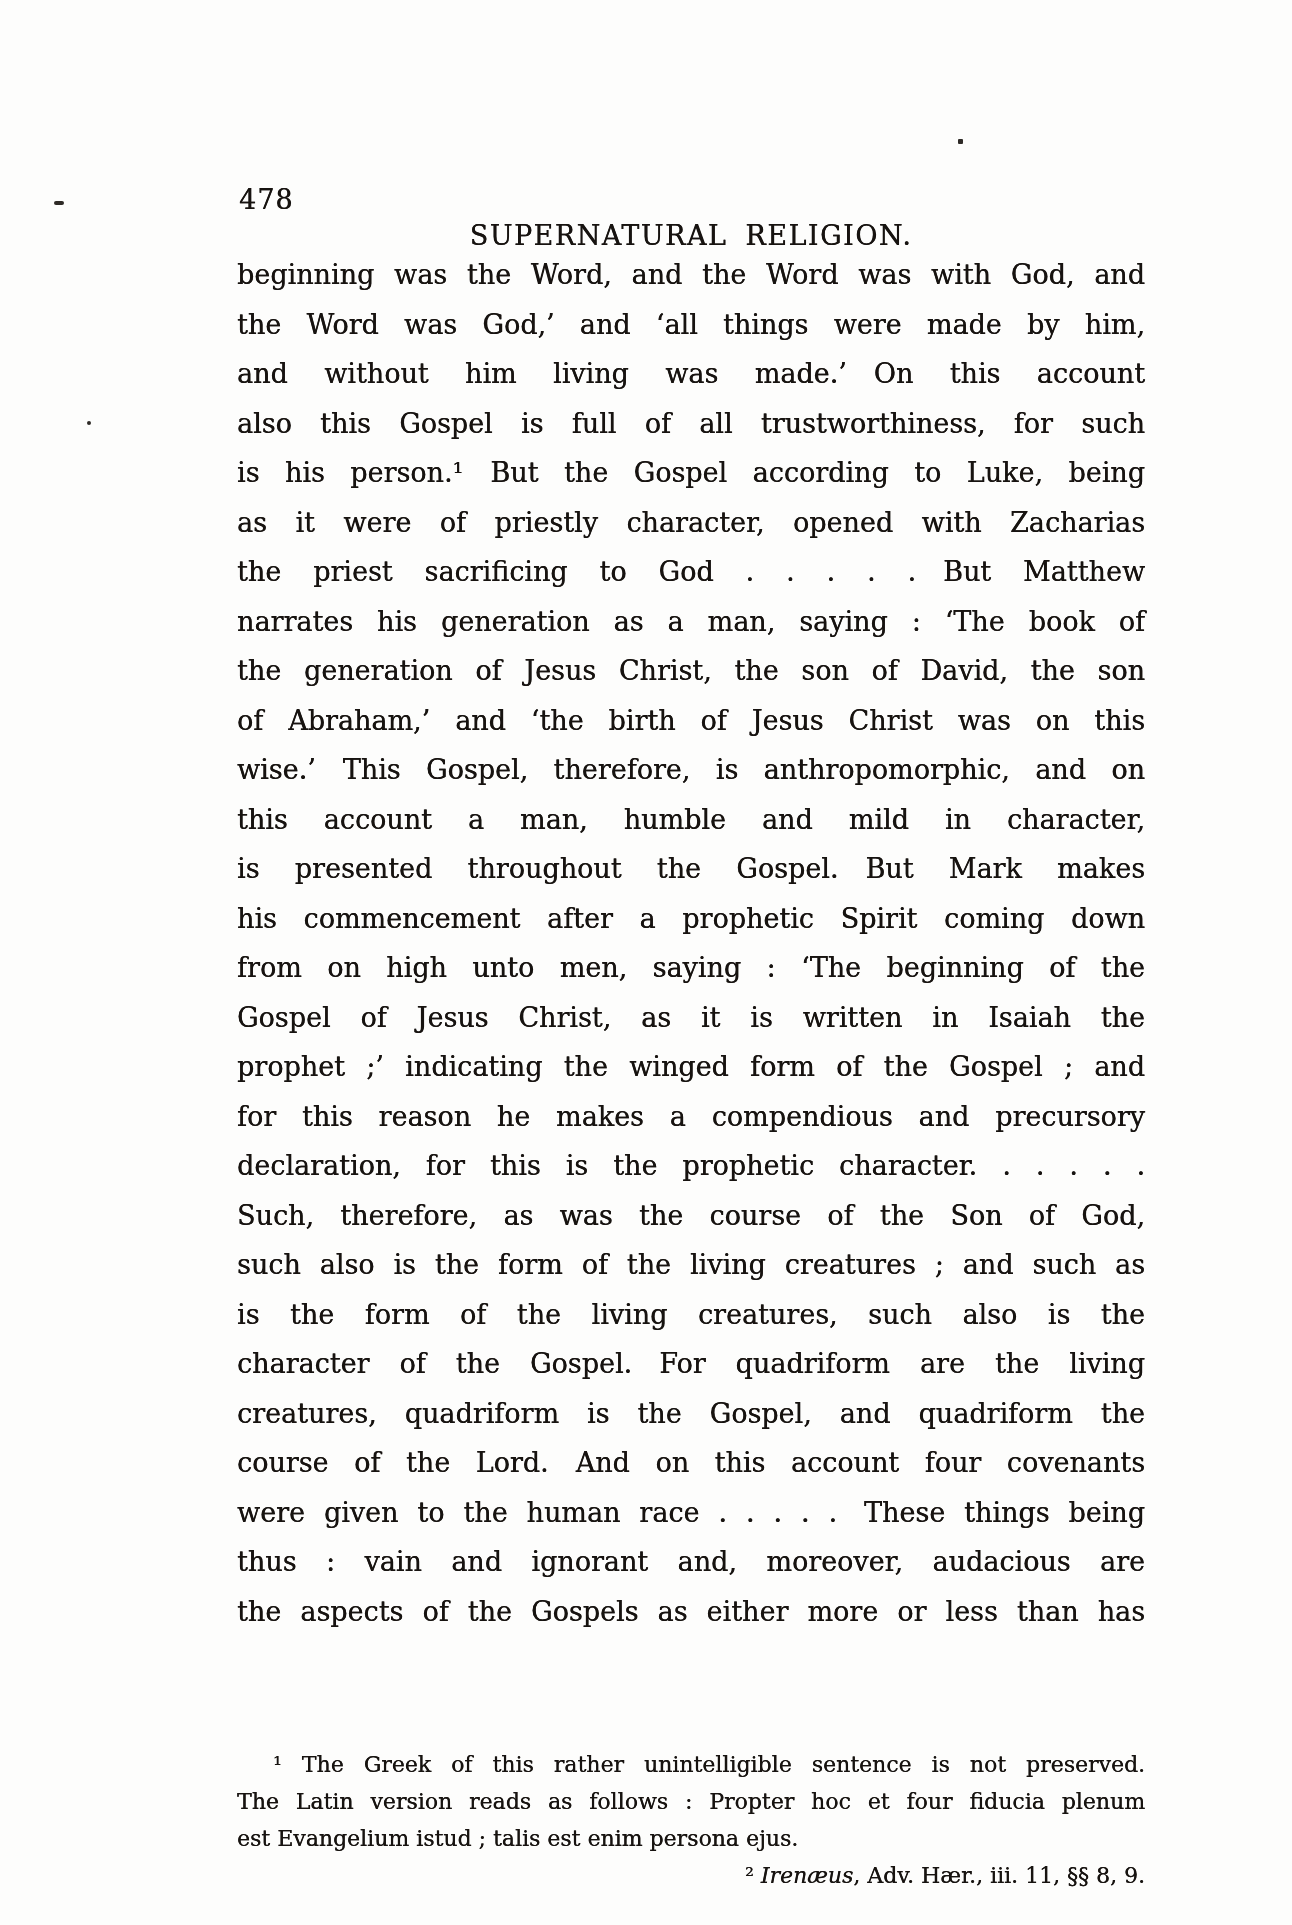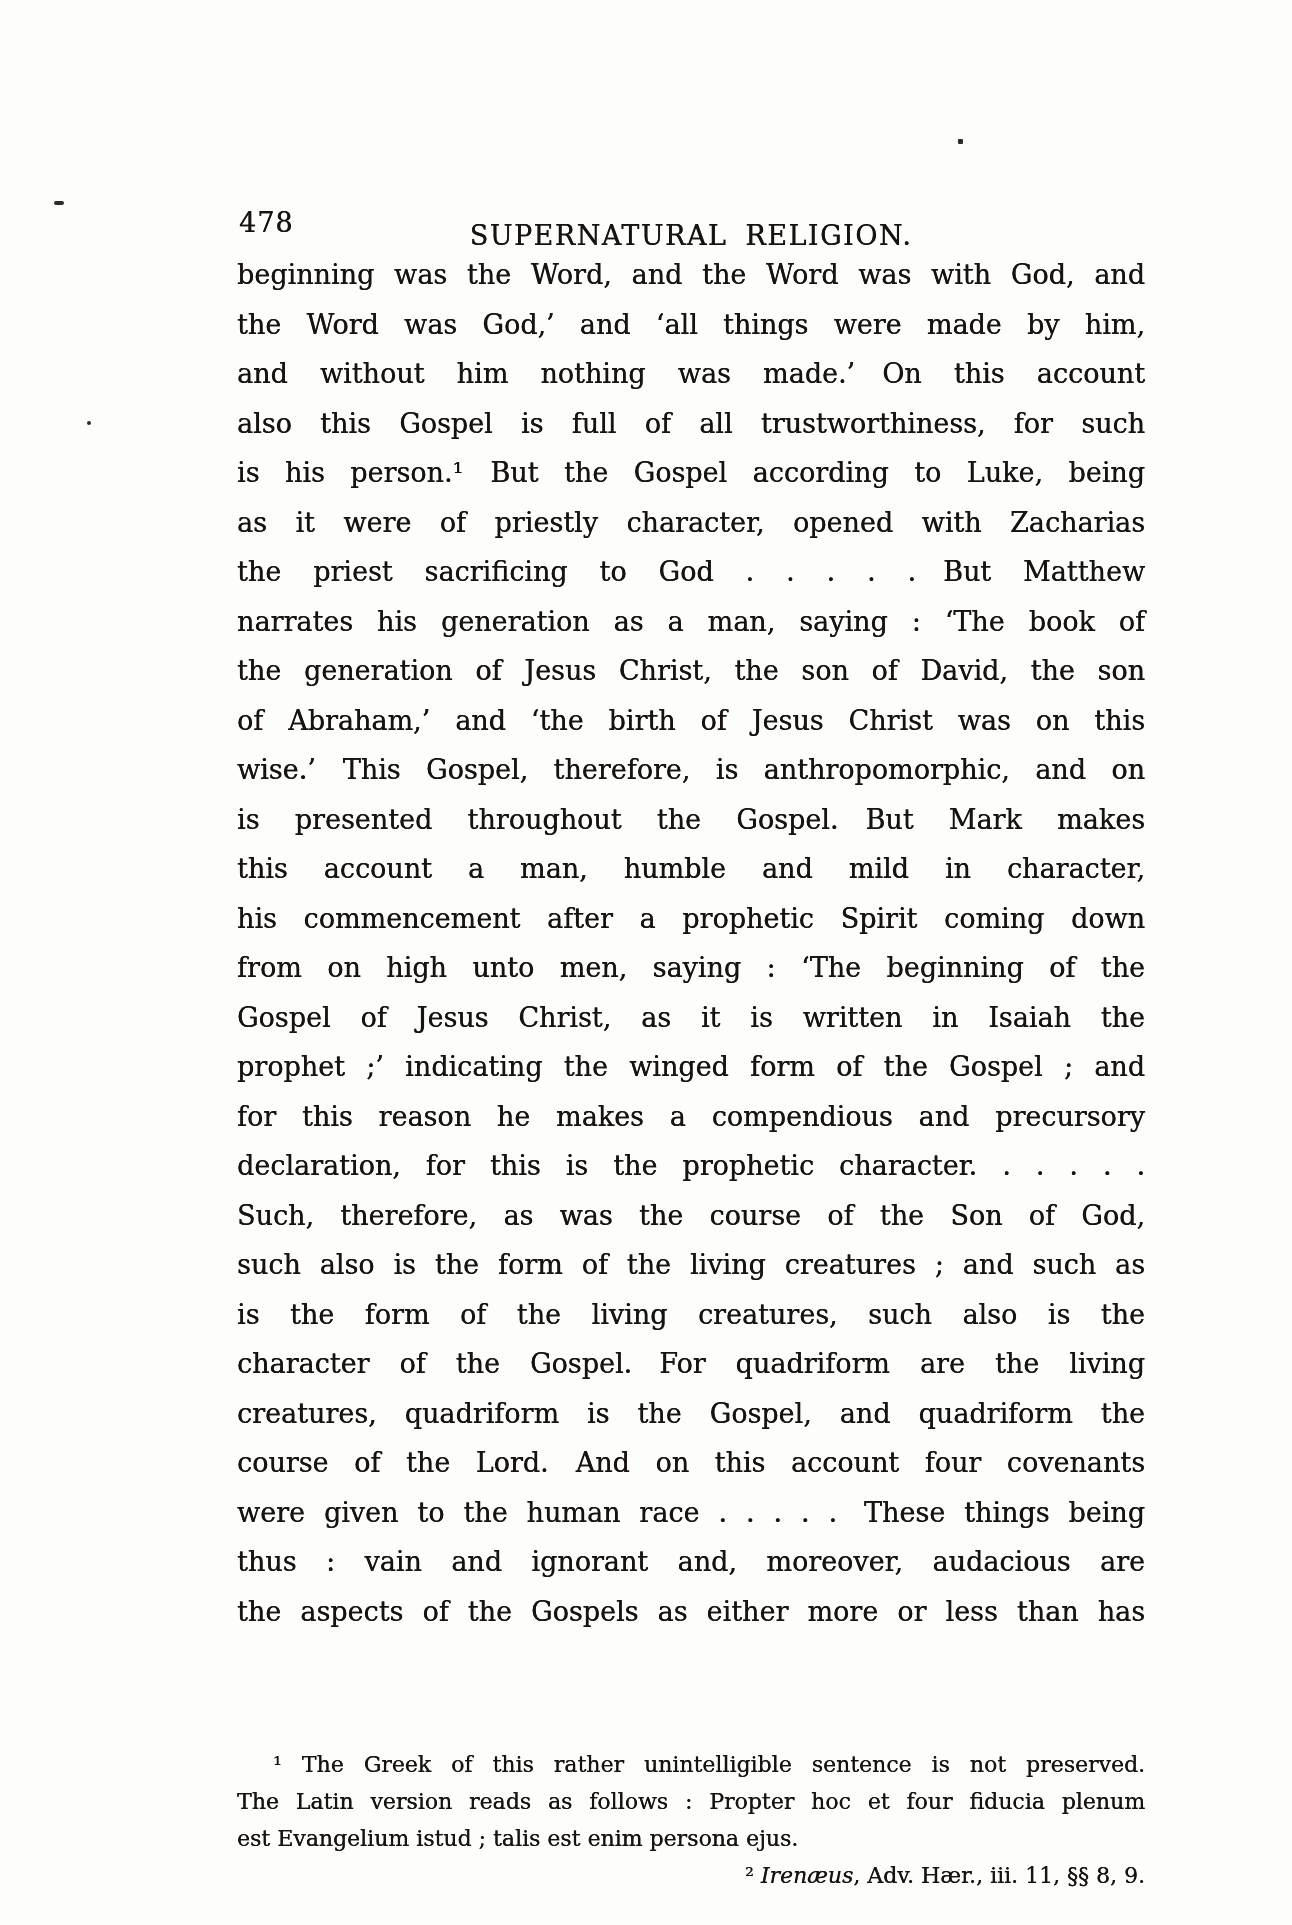--- a/index.html
+++ b/index.html
@@ -20,21 +20,20 @@
     width: 908px;
     height: 40px;
     line-height: 40px;
     font-size: 27px;
   }
   .pagenum {
     position: absolute;
     left: 2px;
     top: 0;
     letter-spacing: 1px;
-    margin-top: 23px;
   }
   .running-title {
     text-align: center;
     letter-spacing: 1.5px;
     word-spacing: 8px;
     margin-top: 36px;
   }
   .body-text {
     position: absolute;
     top: 250px;
@@ -87,31 +86,31 @@
   <div class="artifact a3"></div>
 
   <header class="header">
     <span class="pagenum">478</span>
     <div class="running-title">SUPERNATURAL RELIGION.</div>
   </header>
 
   <main class="body-text">
       <div class="body-line">beginning was the Word, and the Word was with God, and</div>
       <div class="body-line">the Word was God,’ and ‘all things were made by him,</div>
-      <div class="body-line">and without him nothing was made.’ On this account</div>
+      <div class="body-line">and without him living was made.’ On this account</div>
       <div class="body-line">also this Gospel is full of all trustworthiness, for such</div>
       <div class="body-line">is his person.¹ But the Gospel according to Luke, being</div>
       <div class="body-line">as it were of priestly character, opened with Zacharias</div>
       <div class="body-line">the priest sacrificing to God . . . . . But Matthew</div>
       <div class="body-line">narrates his generation as a man, saying : ‘The book of</div>
       <div class="body-line">the generation of Jesus Christ, the son of David, the son</div>
       <div class="body-line">of Abraham,’ and ‘the birth of Jesus Christ was on this</div>
       <div class="body-line">wise.’ This Gospel, therefore, is anthropomorphic, and on</div>
+      <div class="body-line">this account a man, humble and mild in character,</div>
       <div class="body-line">is presented throughout the Gospel. But Mark makes</div>
-      <div class="body-line">this account a man, humble and mild in character,</div>
       <div class="body-line">his commencement after a prophetic Spirit coming down</div>
       <div class="body-line">from on high unto men, saying : ‘The beginning of the</div>
       <div class="body-line">Gospel of Jesus Christ, as it is written in Isaiah the</div>
       <div class="body-line">prophet ;’ indicating the winged form of the Gospel ; and</div>
       <div class="body-line">for this reason he makes a compendious and precursory</div>
       <div class="body-line">declaration, for this is the prophetic character. . . . . .</div>
       <div class="body-line">Such, therefore, as was the course of the Son of God,</div>
       <div class="body-line">such also is the form of the living creatures ; and such as</div>
       <div class="body-line">is the form of the living creatures, such also is the</div>
       <div class="body-line">character of the Gospel. For quadriform are the living</div>

